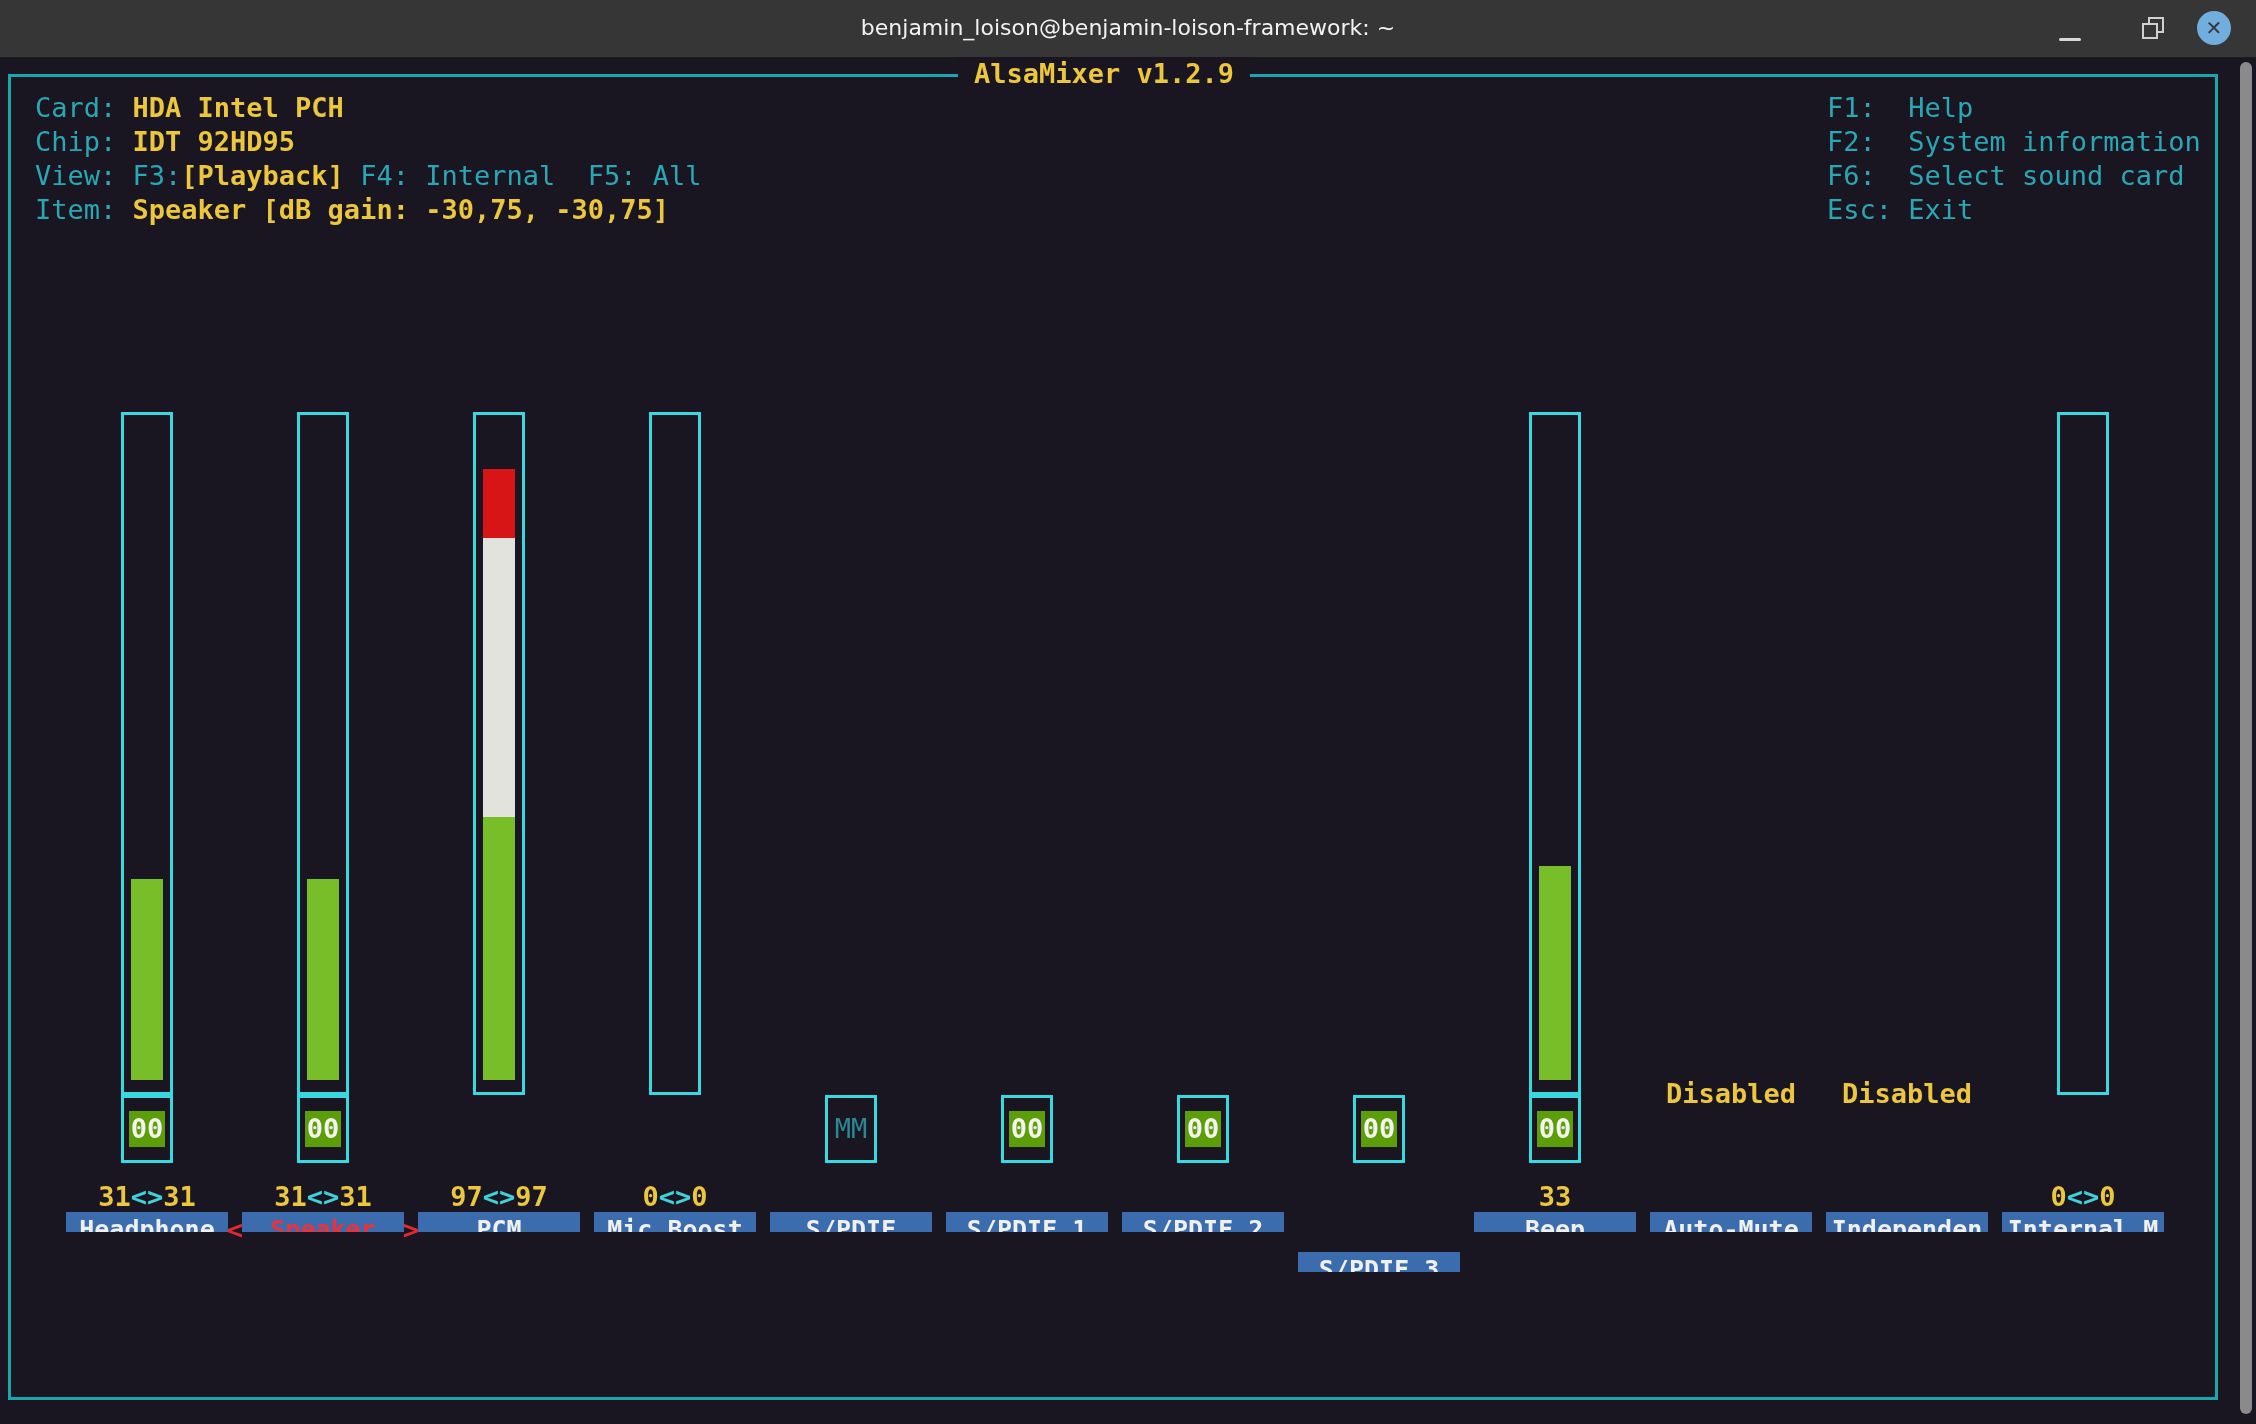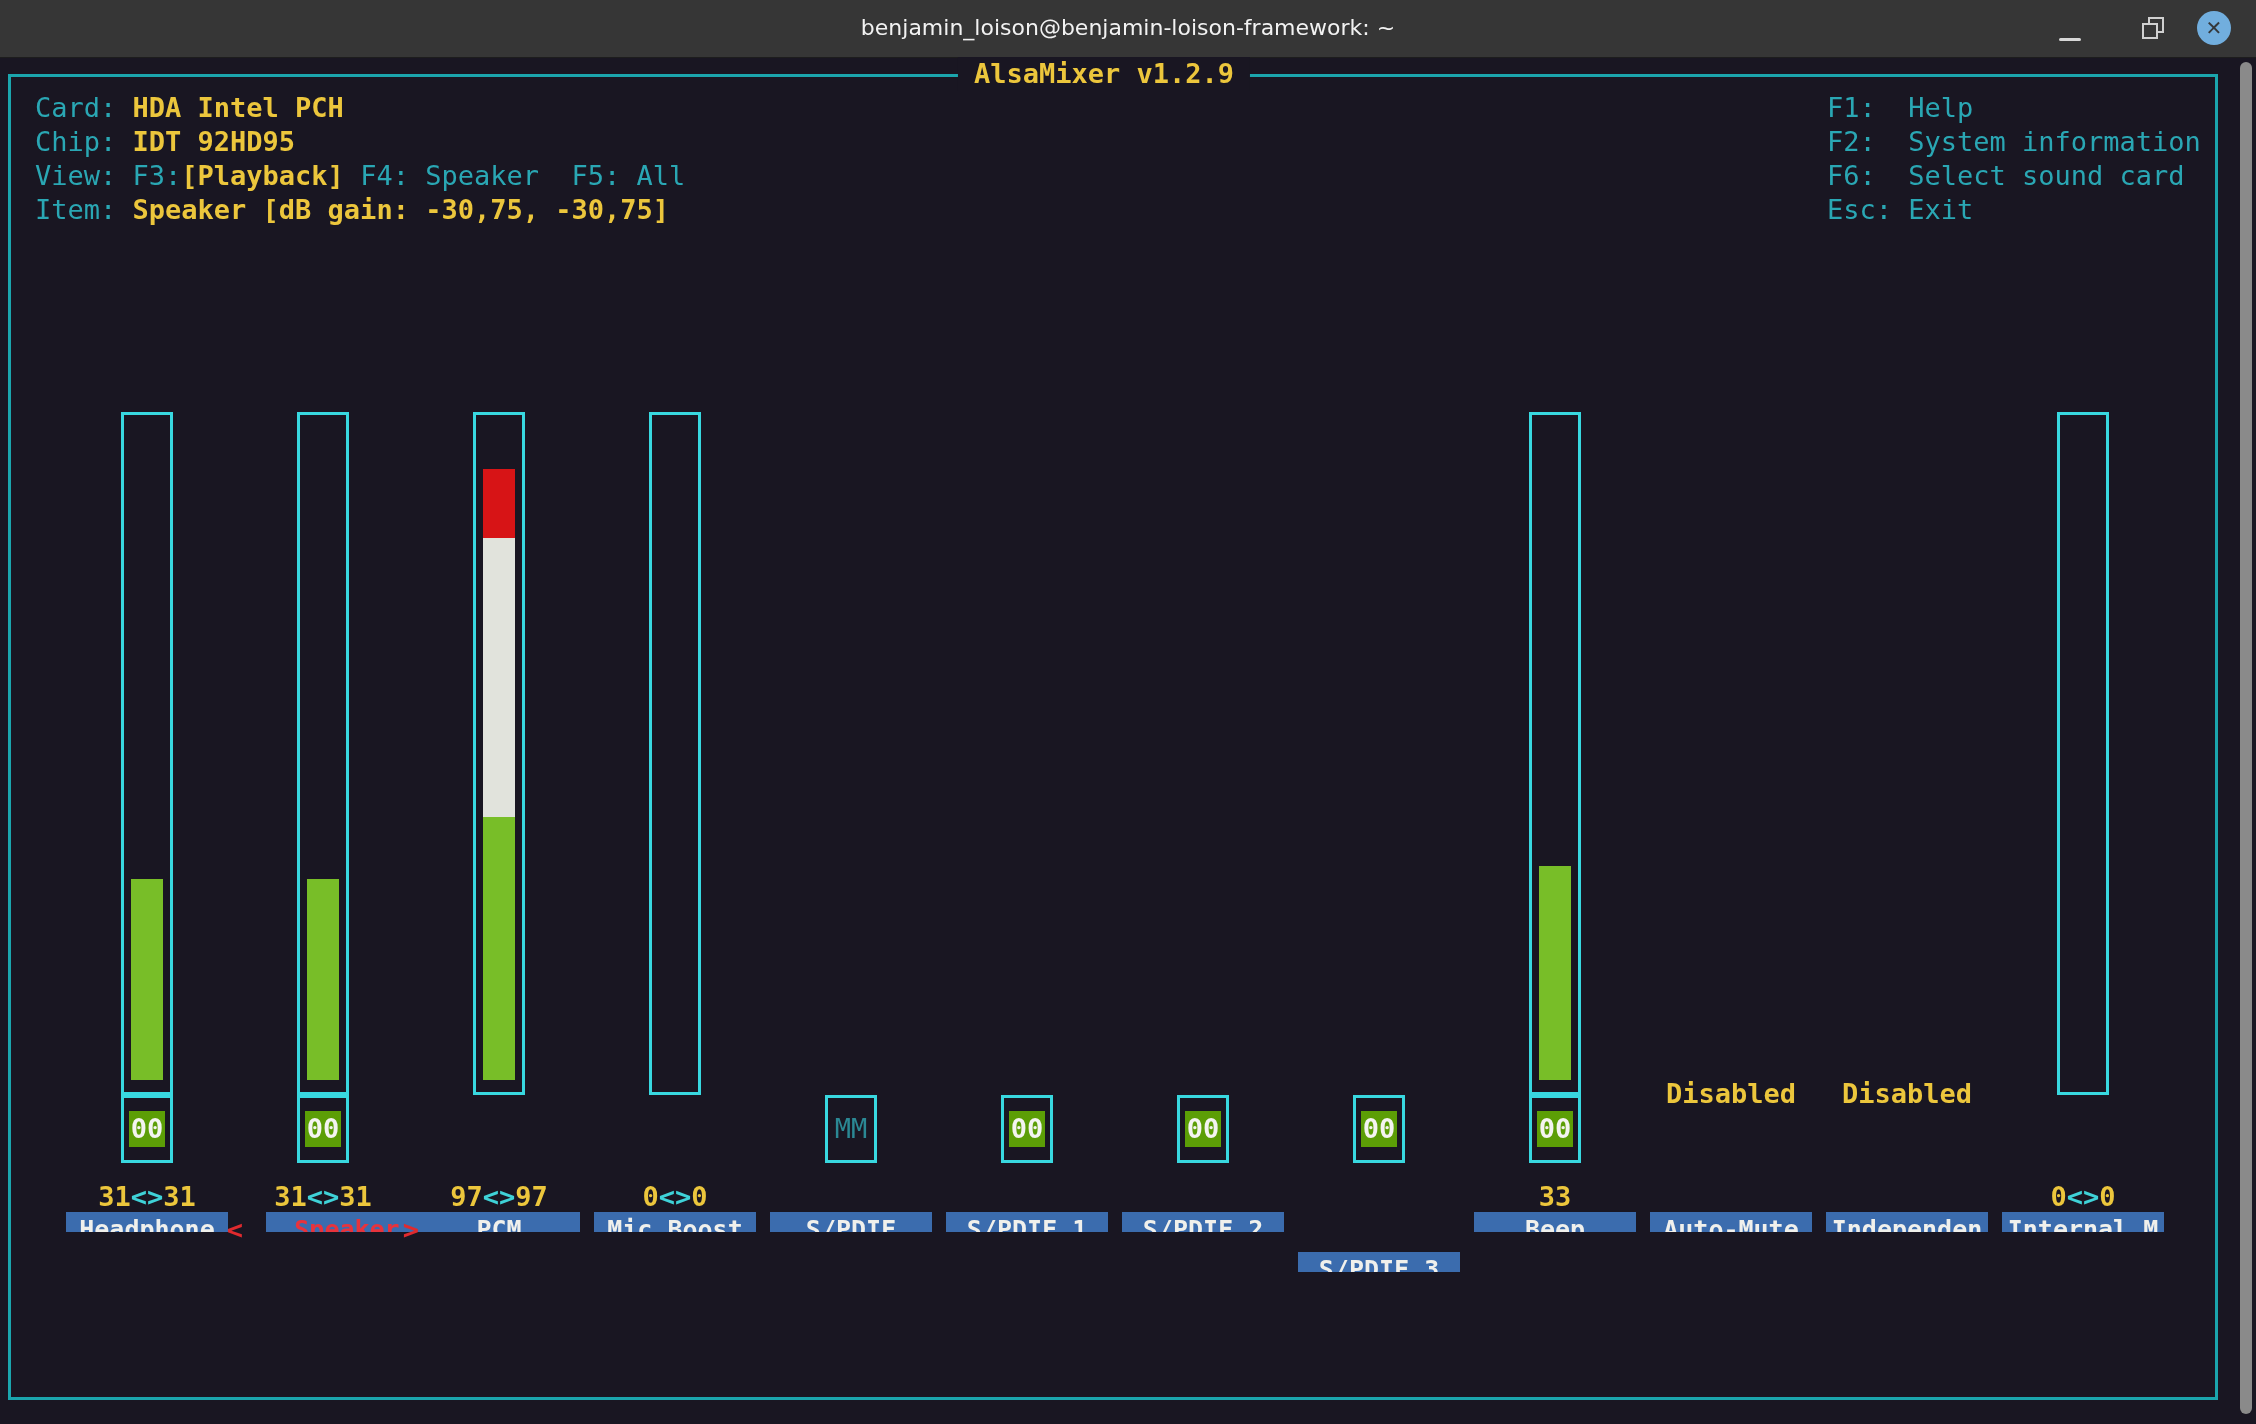--- a/index.html
+++ b/index.html
@@ -64,21 +64,21 @@
   </div>
 
   <div class="scrollbar"></div>
 
   <div class="mainbox"></div>
   <div class="boxtitle">AlsaMixer v1.2.9</div>
 
   <div id="info-rows">
       <div class="trow" style="left: 35px; top: 91px;"><span class="c-teal">Card: </span><span class="c-yellow">HDA Intel PCH</span></div>
       <div class="trow" style="left: 35px; top: 125px;"><span class="c-teal">Chip: </span><span class="c-yellow">IDT 92HD95</span></div>
-      <div class="trow" style="left: 35px; top: 159px;"><span class="c-teal">View: F3:</span><span class="c-yellow">[Playback]</span><span class="c-teal"> F4: Speaker  F5: All</span></div>
+      <div class="trow" style="left: 35px; top: 159px;"><span class="c-teal">View: F3:</span><span class="c-yellow">[Playback]</span><span class="c-teal"> F4: Internal  F5: All</span></div>
       <div class="trow" style="left: 35px; top: 193px;"><span class="c-teal">Item: </span><span class="c-yellow">Speaker [dB gain: -30,75, -30,75]</span></div>
     </div>
   <div id="help-rows">
       <div class="trow c-teal" style="left: 1827px; top: 91px;">F1:  Help</div>
       <div class="trow c-teal" style="left: 1827px; top: 125px;">F2:  System information</div>
       <div class="trow c-teal" style="left: 1827px; top: 159px;">F6:  Select sound card</div>
       <div class="trow c-teal" style="left: 1827px; top: 193px;">Esc: Exit</div>
     </div>
   <div id="channels">
       <div>
@@ -96,21 +96,21 @@
       <div>
         <div class="bar" style="left: 297px;">
           <div class="fillstack">
             <div class="seg seg-green" style="height: 201px;"></div>
           </div>
         </div>
         <div class="mutebox" style="left: 297px;">
           <div class="badge00">00</div>
         </div>
         <div class="value" style="left: 323px;"><span class="c-yellow">31</span><span class="c-cyan">&lt;&gt;</span><span class="c-yellow">31</span></div>
-        <div class="chlabel sel" style="left: 323px; margin-left: 24px;">Speaker</div>
+        <div class="chlabel sel" style="left: 323px;">Speaker</div>
         <div class="marker" style="left: 235px;">&lt;</div>
         <div class="marker" style="left: 411px;">&gt;</div>
       </div>
       <div>
         <div class="bar" style="left: 473px;">
           <div class="fillstack">
             <div class="seg seg-red" style="height: 69px;"></div>
             <div class="seg seg-white" style="height: 279px;"></div>
             <div class="seg seg-green" style="height: 263px;"></div>
           </div>

